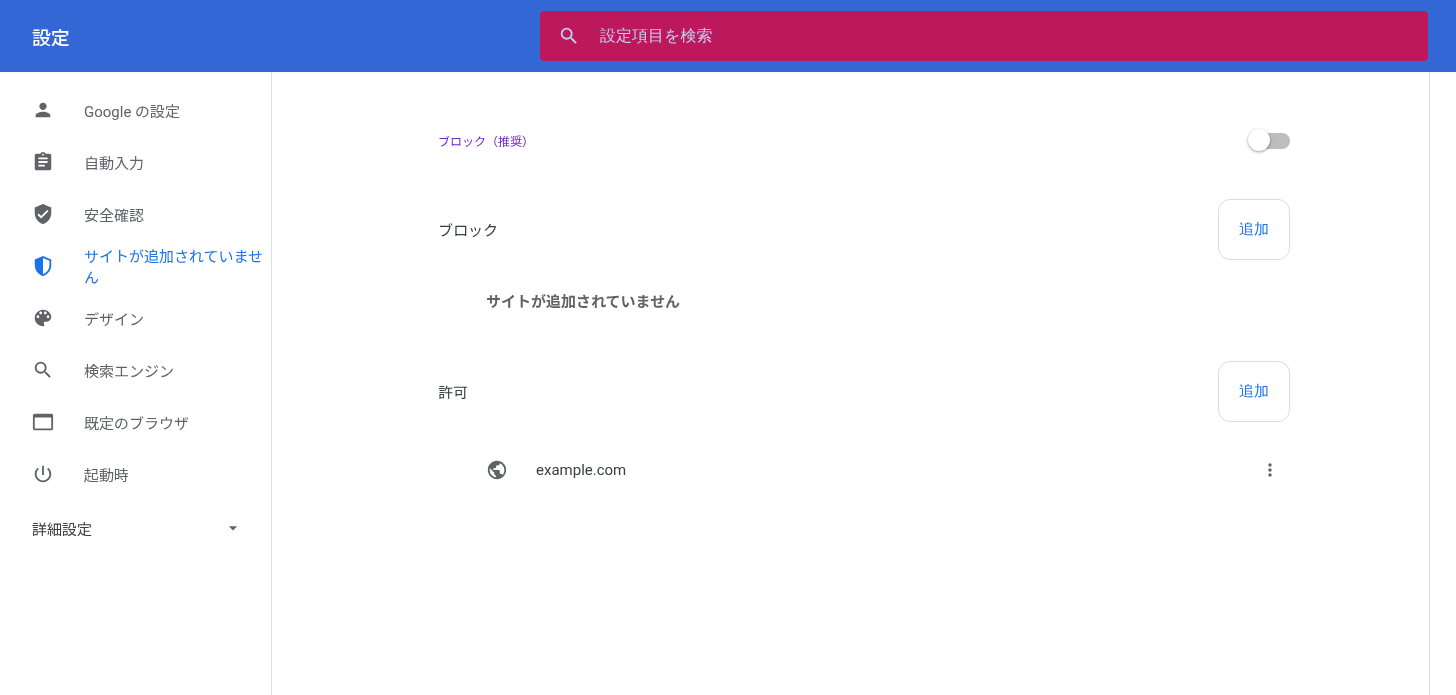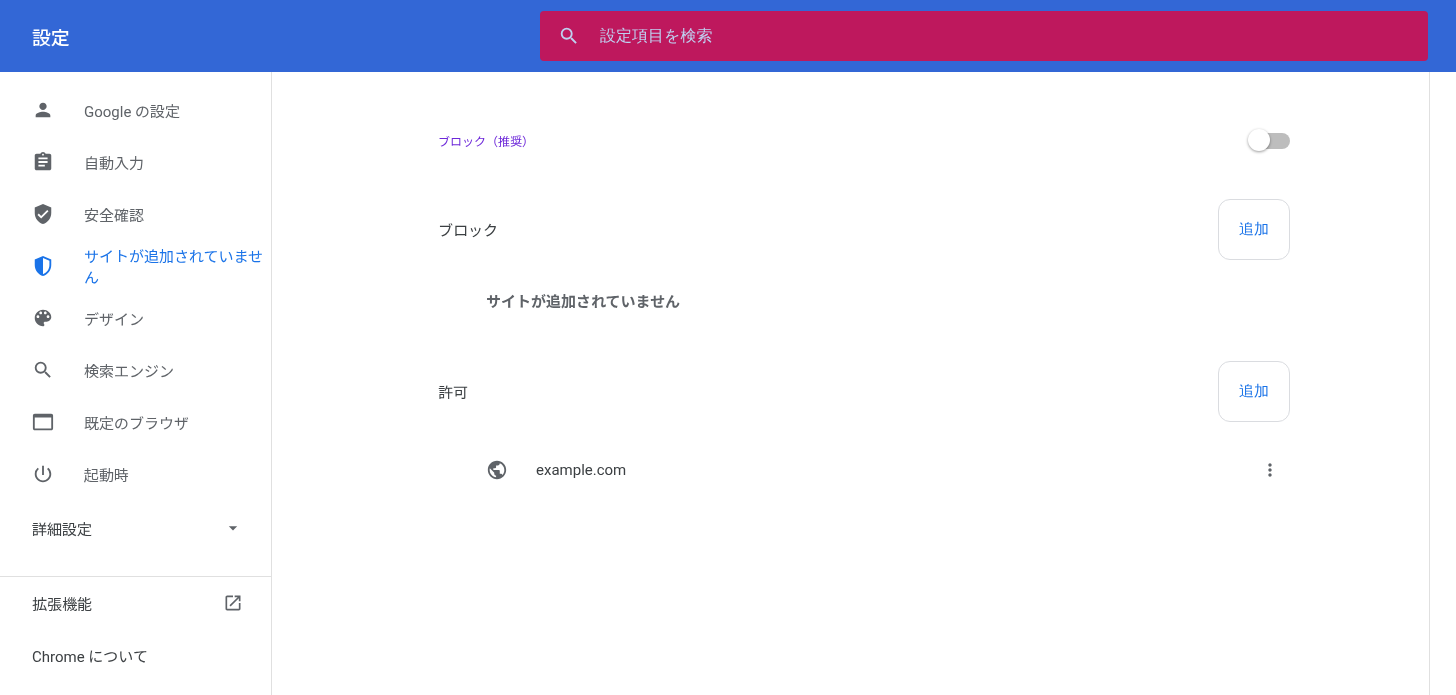--- a/index.html
+++ b/index.html
@@ -298,31 +298,20 @@
       <span class="side-label">起動時</span>
     </div>
 
     <div class="side-adv">
       <span>詳細設定</span>
       <svg width="20" height="20" viewBox="0 0 24 24" fill="#5f6368">
           <path d="M7 10l5 5 5-5z"></path>
         </svg>
     </div>
 
-    <div class="side-section">
-      <div class="side-ext">
-        <span>拡張機能</span>
-        <svg width="20" height="20" viewBox="0 0 24 24" fill="#5f6368">
-            <path d="M19 19H5V5h7V3H5c-1.11 0-2 .9-2 2v14c0 1.1.89 2 2 2h14c1.1 0 2-.9 2-2v-7h-2v7zM14 3v2h3.59l-9.83 9.83 1.41 1.41L19 6.41V10h2V3h-7z"></path>
-          </svg>
-      </div>
-      <div class="side-about">
-        <span>Chrome について</span>
-      </div>
-    </div>
   </div>
 
   <div class="main">
     <div class="content">
 
       <div class="row">
         <span class="row-label">ブロック（推奨）</span>
         <div class="toggle">
           <div class="toggle-knob"></div>
         </div>

